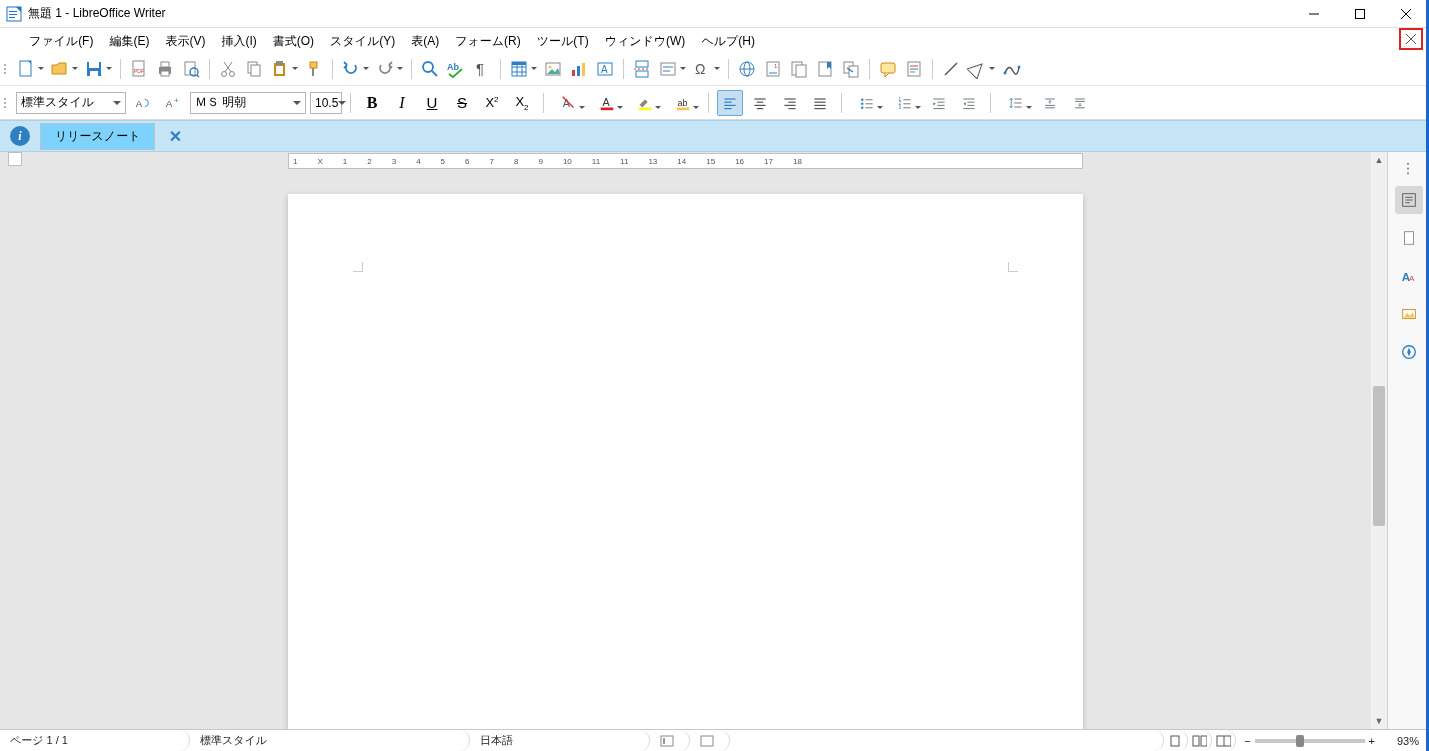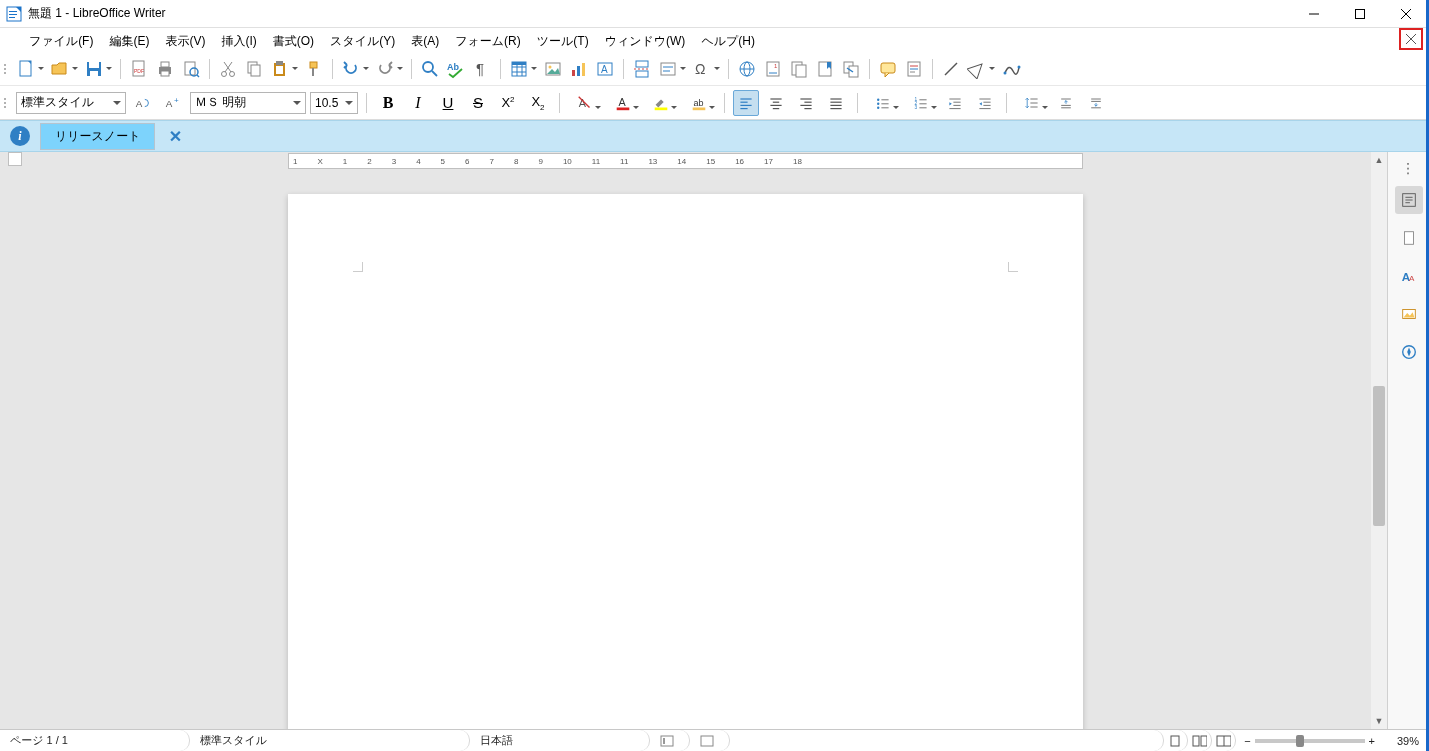--- a/index.html
+++ b/index.html
@@ -25,21 +25,21 @@
 .tb.dd::after { content: ''; border: 3px solid transparent; border-top-color: #555; margin-left: 2px; margin-top: 3px; }
 .sep { width: 1px; height: 20px; background: #ccc; margin: 0 4px; }
 .handle { width: 6px; height: 22px; display:flex; flex-direction:column; justify-content:center; gap:2px; margin-right:2px;}
 .handle span{width:2px;height:2px;background:#999;border-radius:50%;}
 
 
 .fmtbar { height: 34px; display: flex; align-items: center; padding: 0 4px; gap: 4px; background: #fff; border-bottom: 1px solid #dcdcdc; }
 .combo { height: 22px; border: 1px solid #b5b5b5; background: #fff; display: flex; align-items: center; padding: 0 4px; font-size: 12px; }
 .combo.style { width: 110px; }
 .combo.font { width: 116px; }
-.combo.size { width: 48px; }
+.combo.size { width: 32px; }
 .combo .arrow { margin-left: auto; border: 4px solid transparent; border-top-color: #555; margin-top: 4px; }
 .fb { width: 26px; height: 26px; display: flex; align-items: center; justify-content: center; cursor: pointer; border-radius: 2px; position: relative; }
 .fb.active { background: #c5dff0; border: 1px solid #6aa8d8; }
 .fb.dd::after{ content:''; border:3px solid transparent; border-top-color:#555; position:absolute; right:1px; bottom:4px;}
 .fb.wide{width:34px;}
 
 
 .infobar { height: 32px; background: #c6e6f7; border-top: 1px solid #a8d4ea; border-bottom: 1px solid #a8d4ea; display: flex; align-items: center; padding: 0 10px; gap: 10px; }
 .infobar .info-icon { width: 20px; height: 20px; border-radius: 50%; background: #2f7fc4; color: #fff; display: flex; align-items: center; justify-content: center; font-weight: bold; font-style: italic; font-family: Georgia; }
 .infobar .msg { flex: 1; font-size: 12px; color: #1b1b1b; }
@@ -643,14 +643,14 @@
         <line x1="8" y1="2" x2="8" y2="12" stroke="#555"></line>
       </svg>
     </div>
   <div class="zoom">
     <span style="cursor:pointer">−</span>
     <div class="zslider">
         <div class="zthumb"></div>
       </div>
     <span style="cursor:pointer">+</span>
   </div>
-  <div class="cell" style="border:none;width:46px;justify-content:flex-end">39%</div>
+  <div class="cell" style="border:none;width:46px;justify-content:flex-end">93%</div>
 </div>
 
 </body></html>

